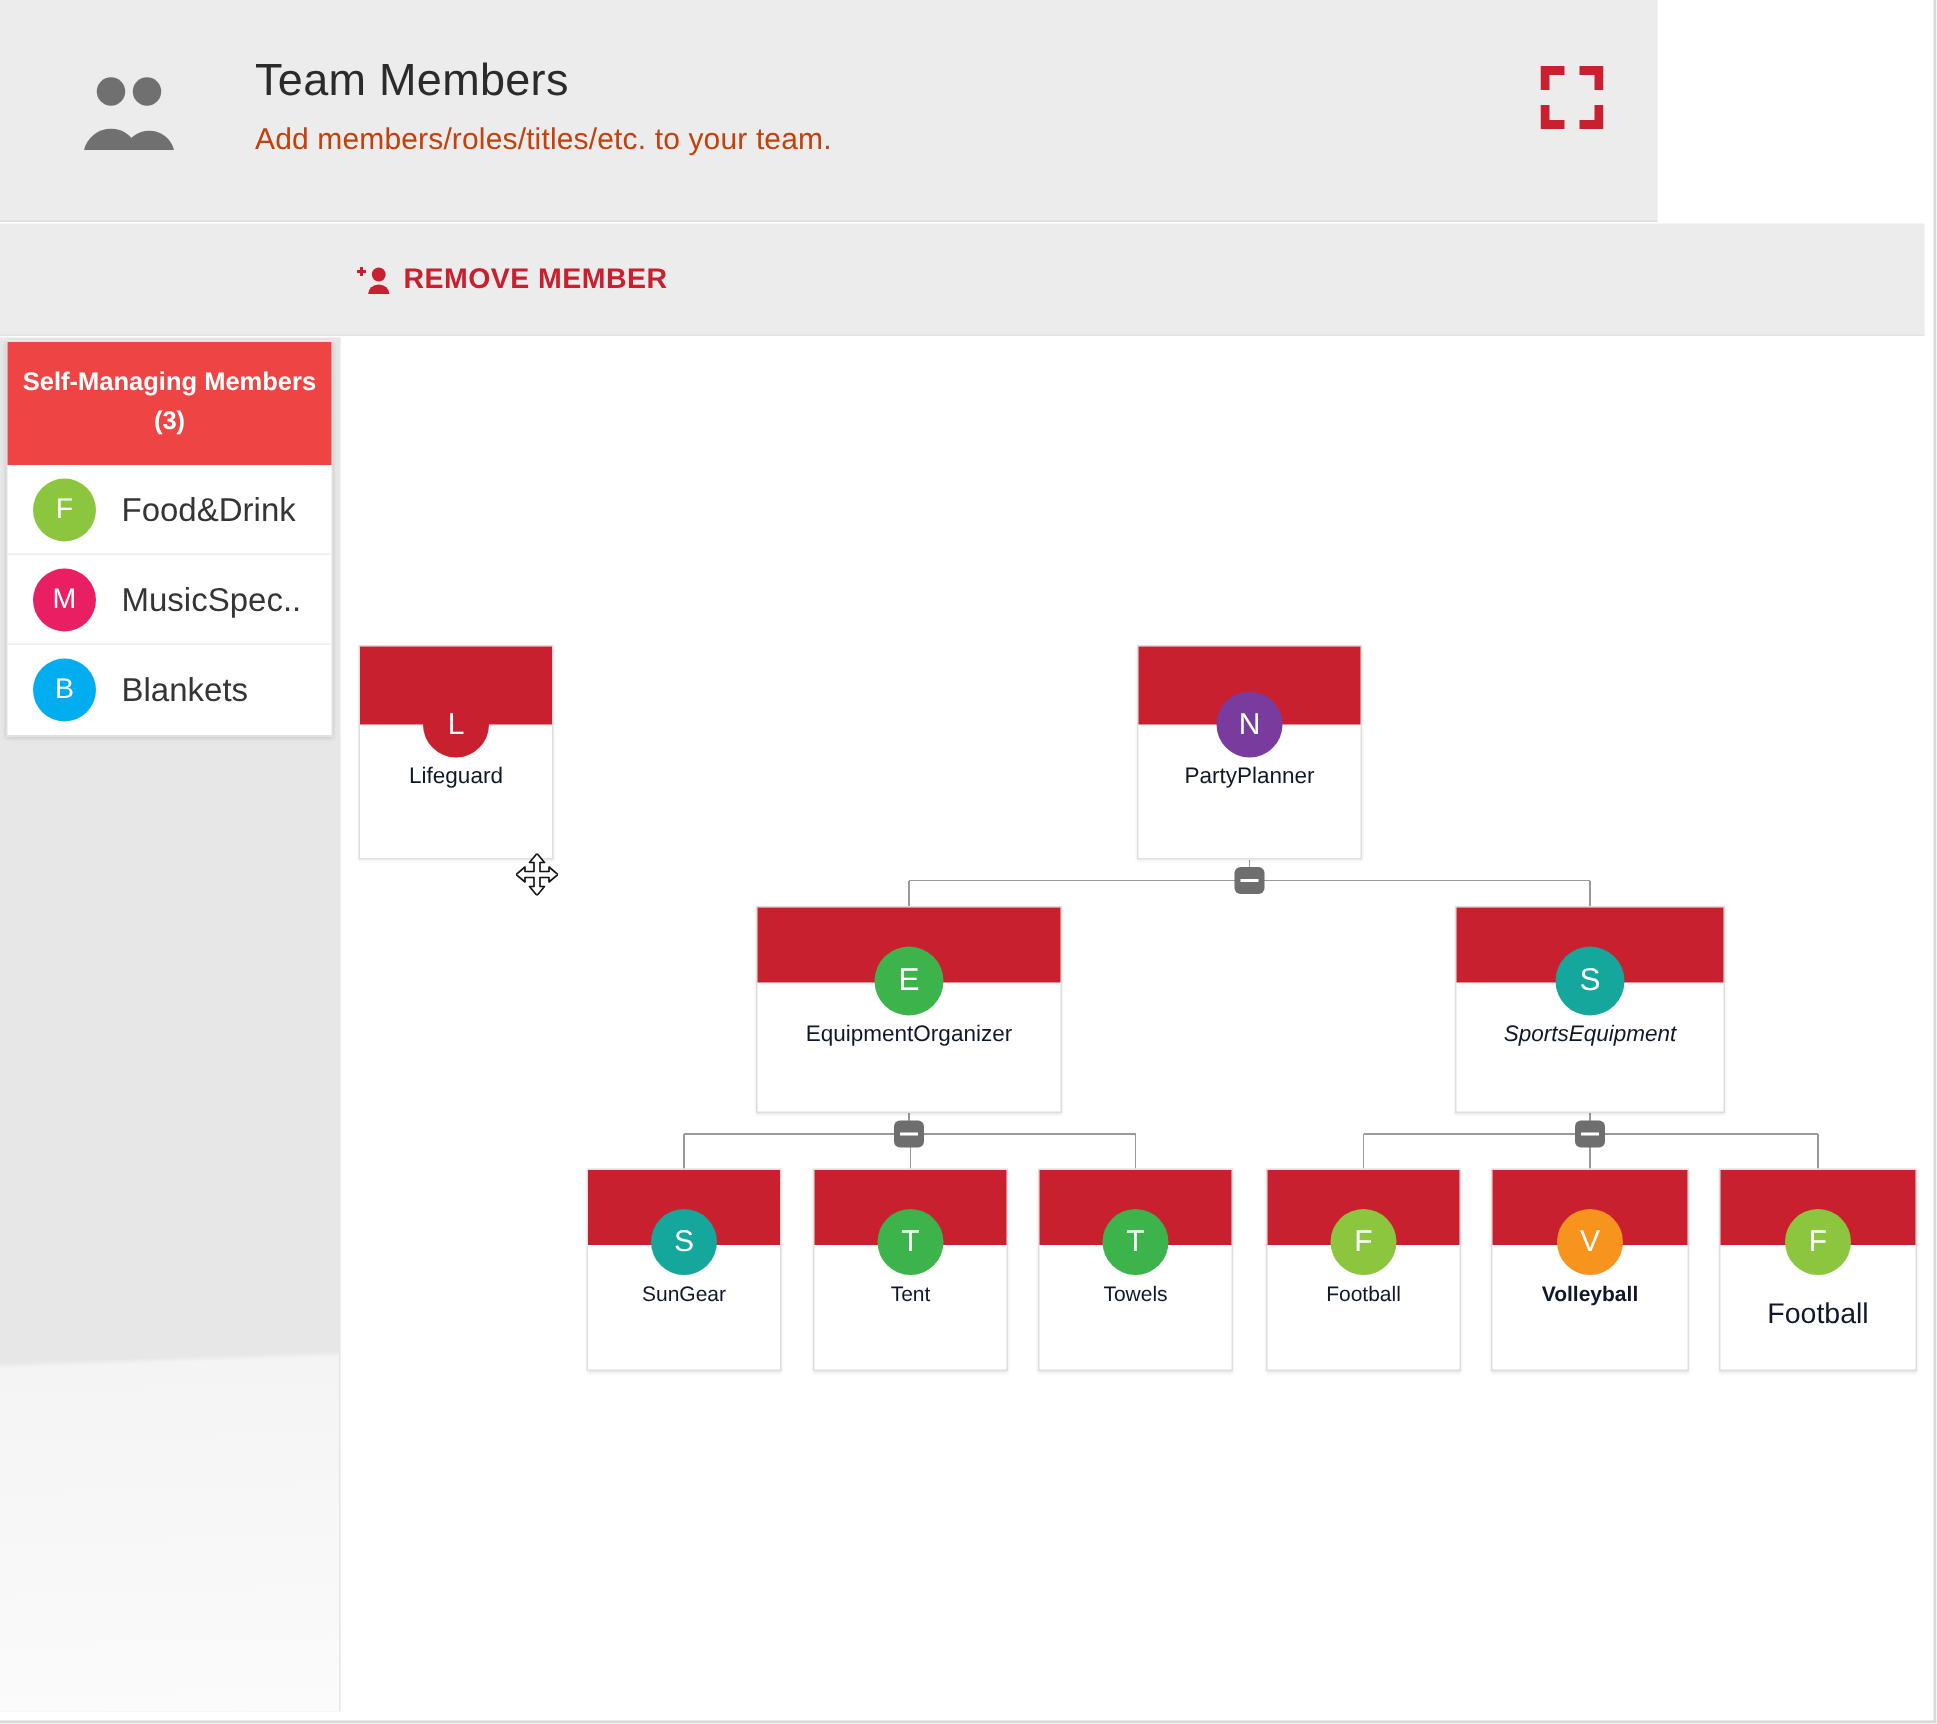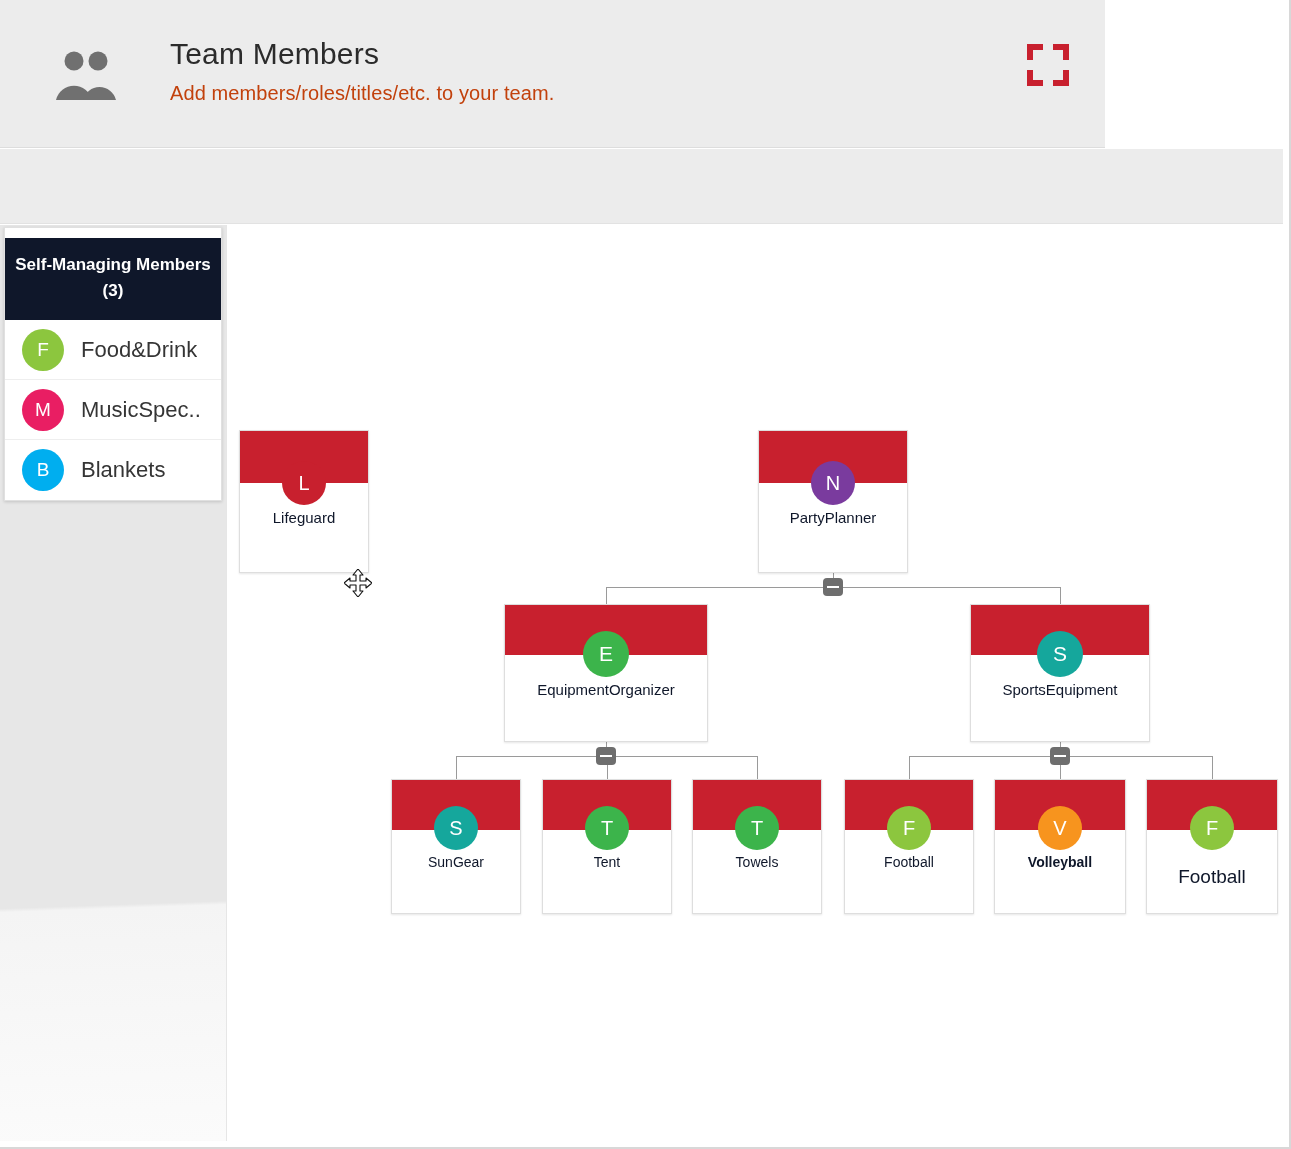--- a/index.html
+++ b/index.html
@@ -78,25 +78,24 @@
   }
   .member-card {
     position: absolute;
     left: 4px; top: 2px;
     width: 218px;
     background: #ffffff;
     border: 1px solid #e0e0e0;
     box-shadow: 0 1px 3px rgba(0,0,0,0.16);
   }
   .member-card-head {
-    background: #0f172a; color: #ffffff;
+    background: #ef4444; color: #ffffff;
     font-size: 17px; font-weight: bold;
     text-align: center; padding: 14px 10px 16px;
     line-height: 26px;
-    margin-top: 10px;
   }
   .member-row {
     display: flex; align-items: center;
     height: 60px; padding-left: 17px;
     border-bottom: 1px solid #eeeeee;
     cursor: pointer;
   }
   .member-row:last-child { border-bottom: none; }
   .avatar {
     width: 42px; height: 42px; border-radius: 50%;
@@ -177,20 +176,33 @@
           <path d="M0 0 h16 v6 h-10 v10 h-6 z"></path>
           <path d="M42 0 h-16 v6 h10 v10 h6 z"></path>
           <path d="M0 42 h16 v-6 h-10 v-10 h-6 z"></path>
           <path d="M42 42 h-16 v-6 h10 v-10 h6 z"></path>
         </g>
       </svg>
     </div>
   </div>
 
   <div class="toolbar">
+    <div class="tool-btn remove">
+      <span class="tool-ico">
+        <svg viewBox="0 0 24 20" width="24" height="20">
+          <g fill="#C8202E">
+            <path d="M0 3 h6 v2 h-6 z"></path>
+              <path d="M2 1 h2 v6 h-2 z"></path>
+            <circle cx="14.5" cy="6" r="4.6"></circle>
+            <path d="M7.4 19 a7.1 6.4 0 0 1 14.2 0 z"></path>
+          </g>
+        </svg>
+      </span>
+      <span>REMOVE MEMBER</span>
+    </div>
   </div>
 
   <div class="leftpanel">
     <div class="deco1"></div>
     <div class="member-card">
       <div class="member-card-head">Self-Managing Members (3)</div>
       <div id="sidebar-list">
           <div class="member-row">
             <div class="avatar" style="background: rgb(140, 198, 62);">F</div>
             <div class="member-name">Food&amp;Drink</div>
@@ -236,21 +248,21 @@
           <div class="node-label" style="top: 78px; font-size: 15px;">PartyPlanner</div>
         </div>
         <div class="node" style="left: 277px; top: 379px; width: 204px; height: 138px;">
           <div class="node-band" style="height: 50px;"></div>
           <div class="node-avatar" style="width: 46px; height: 46px; top: 26px; background: rgb(60, 180, 75); font-size: 21px;">E</div>
           <div class="node-label" style="top: 76px; font-size: 15px;">EquipmentOrganizer</div>
         </div>
         <div class="node" style="left: 743px; top: 379px; width: 180px; height: 138px;">
           <div class="node-band" style="height: 50px;"></div>
           <div class="node-avatar" style="width: 46px; height: 46px; top: 26px; background: rgb(21, 167, 156); font-size: 21px;">S</div>
-          <div class="node-label" style="top: 76px; font-size: 15px;">SportsEquipment</div>
+          <div class="node-label" style="top: 76px; font-size: 15px; font-style: italic;">SportsEquipment</div>
         </div>
         <div class="node" style="left: 164px; top: 554px; width: 130px; height: 135px;">
           <div class="node-band" style="height: 50px;"></div>
           <div class="node-avatar" style="width: 44px; height: 44px; top: 26px; background: rgb(21, 167, 156); font-size: 20px;">S</div>
           <div class="node-label" style="top: 74px; font-size: 14px;">SunGear</div>
         </div>
         <div class="node" style="left: 315px; top: 554px; width: 130px; height: 135px;">
           <div class="node-band" style="height: 50px;"></div>
           <div class="node-avatar" style="width: 44px; height: 44px; top: 26px; background: rgb(60, 180, 75); font-size: 20px;">T</div>
           <div class="node-label" style="top: 74px; font-size: 14px;">Tent</div>

